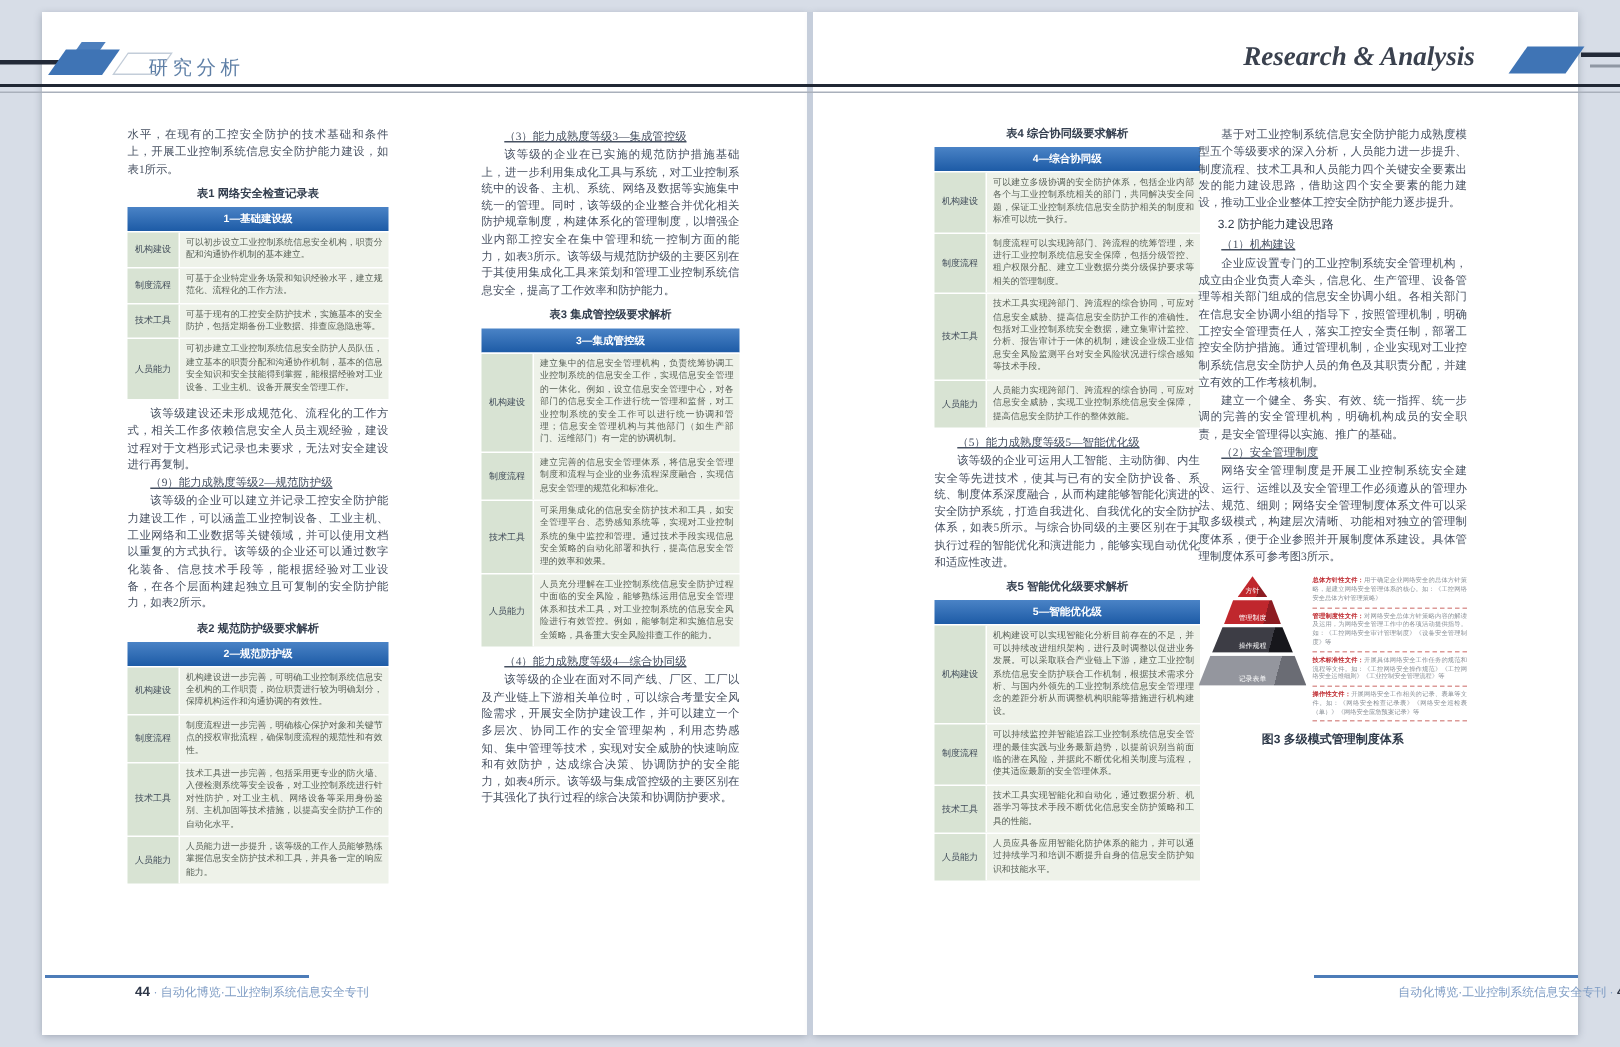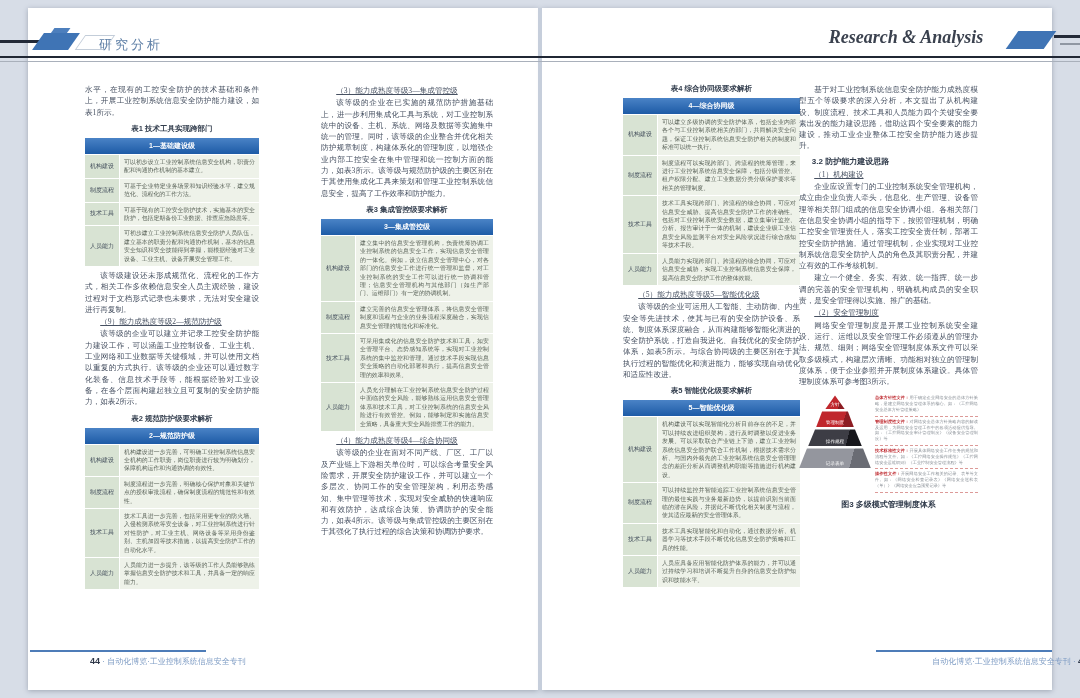--- a/index.html
+++ b/index.html
@@ -28,21 +28,21 @@
   
   .col{position:absolute;top:84px;}
   #col1{left:85px;width:174px;}
   #col2{left:321px;width:172px;}
   #col3{left:587px;width:177px;margin-left:36px;}
   #col4{left:799px;width:179px;}
 
   .para{font-size:7.6px;line-height:11.3px;text-align:justify;text-indent:2em;margin:0 0 1px 0;}
   .noindent{text-indent:0;}
   .subhead{font-size:7.6px;line-height:11.3px;text-indent:2em;margin:1px 0;text-decoration:underline;}
-  .sechead{font-family:"Liberation Sans",sans-serif;font-weight:bold;font-size:8px;color:#2e3949;
+  .sechead{font-family:"Liberation Sans",sans-serif;font-weight:normal;font-size:8px;color:#2e3949;
            margin:4px 0 2px 0;text-indent:1.6em;}
 
   
   .tbl-caption{font-family:"Liberation Sans",sans-serif;font-weight:bold;font-size:7.5px;color:#333e4e;
                text-align:center;margin:6px 0 4px 0;}
   .tbl{width:100%;margin-bottom:4px;}
   .tbl-head{background:linear-gradient(180deg,#4a83c6 0%,#1d5ba6 100%);color:#fff;text-align:center;
             font-family:"Liberation Sans",sans-serif;font-weight:bold;font-size:7px;padding:3px 0;}
   .tbl-row{display:flex;border-top:1.5px solid #ffffff;}
   .tbl-label{width:34px;flex-shrink:0;background:#d8e3d3;display:flex;align-items:center;justify-content:center;
@@ -95,21 +95,21 @@
   <div class="hdr-title-en">Research &amp; Analysis</div>
   <div class="hdr-para-big-r"></div>
   <div class="hdr-bar-r1"></div>
   <div class="hdr-bar-r2"></div>
   <div class="hdr-rule1"></div>
   <div class="hdr-rule2"></div>
 
   <div class="col" id="col1">
     <p class="para noindent">水平，在现有的工控安全防护的技术基础和条件上，开展工业控制系统信息安全防护能力建设，如表1所示。</p>
 
-    <div class="tbl-caption">表1 技术工具实现跨部门</div>
+    <div class="tbl-caption">表1 网络安全检查记录表</div>
     <div class="tbl">
       <div class="tbl-head">1—基础建设级</div>
       <div class="tbl-row">
         <div class="tbl-label">机构建设</div>
         <div class="tbl-text">可以初步设立工业控制系统信息安全机构，职责分配和沟通协作机制的基本建立。</div>
       </div>
       <div class="tbl-row">
         <div class="tbl-label">制度流程</div>
         <div class="tbl-text">可基于企业特定业务场景和知识经验水平，建立规范化、流程化的工作方法。</div>
       </div>
@@ -219,21 +219,21 @@
         <div class="tbl-text">技术工具实现智能化和自动化，通过数据分析、机器学习等技术手段不断优化信息安全防护策略和工具的性能。</div>
       </div>
       <div class="tbl-row">
         <div class="tbl-label">人员能力</div>
         <div class="tbl-text">人员应具备应用智能化防护体系的能力，并可以通过持续学习和培训不断提升自身的信息安全防护知识和技能水平。</div>
       </div>
     </div>
   </div>
 
   <div class="col" id="col4">
-    <p class="para">基于对工业控制系统信息安全防护能力成熟度模型五个等级要求的深入分析，本文提出了从机构建设、制度流程、技术工具和人员能力四个关键安全要素出发的能力建设思路，借助这四个安全要素的能力建设，推动工业企业整体工控安全防护能力逐步提升。</p>
+    <p class="para">基于对工业控制系统信息安全防护能力成熟度模型五个等级要求的深入分析，人员能力进一步提升、制度流程、技术工具和人员能力四个关键安全要素出发的能力建设思路，借助这四个安全要素的能力建设，推动工业企业整体工控安全防护能力逐步提升。</p>
     <p class="sechead">3.2  防护能力建设思路</p>
     <p class="subhead">（1）机构建设</p>
     <p class="para">企业应设置专门的工业控制系统安全管理机构，成立由企业负责人牵头，信息化、生产管理、设备管理等相关部门组成的信息安全协调小组。各相关部门在信息安全协调小组的指导下，按照管理机制，明确工控安全管理责任人，落实工控安全责任制，部署工控安全防护措施。通过管理机制，企业实现对工业控制系统信息安全防护人员的角色及其职责分配，并建立有效的工作考核机制。</p>
     <p class="para">建立一个健全、务实、有效、统一指挥、统一步调的完善的安全管理机构，明确机构成员的安全职责，是安全管理得以实施、推广的基础。</p>
     <p class="subhead">（2）安全管理制度</p>
     <p class="para">网络安全管理制度是开展工业控制系统安全建设、运行、运维以及安全管理工作必须遵从的管理办法、规范、细则；网络安全管理制度体系文件可以采取多级模式，构建层次清晰、功能相对独立的管理制度体系，便于企业参照并开展制度体系建设。具体管理制度体系可参考图3所示。</p>
 
     <div class="fig3">
       <div class="fig3-body">
         <div class="pyr">

